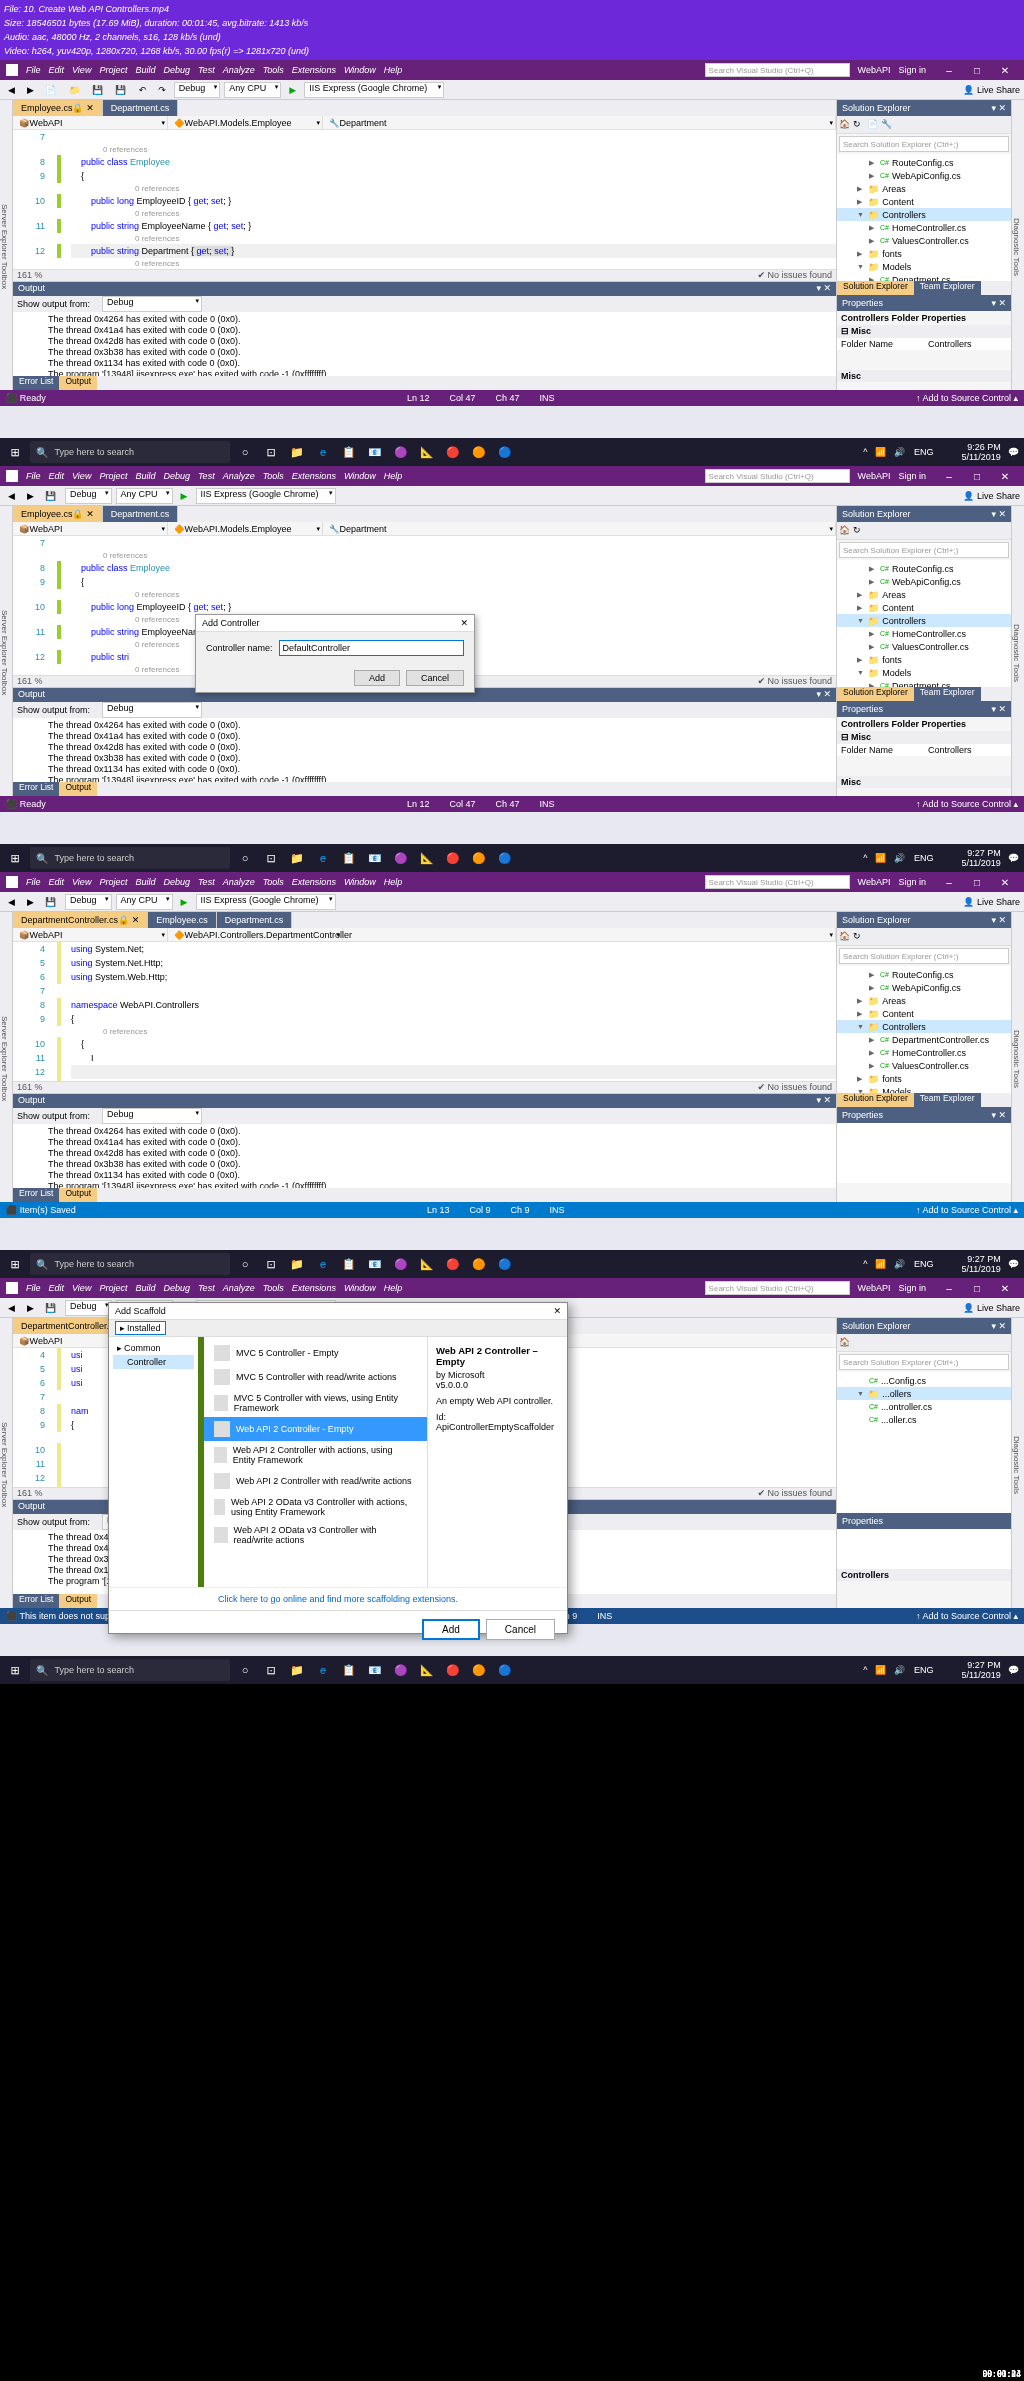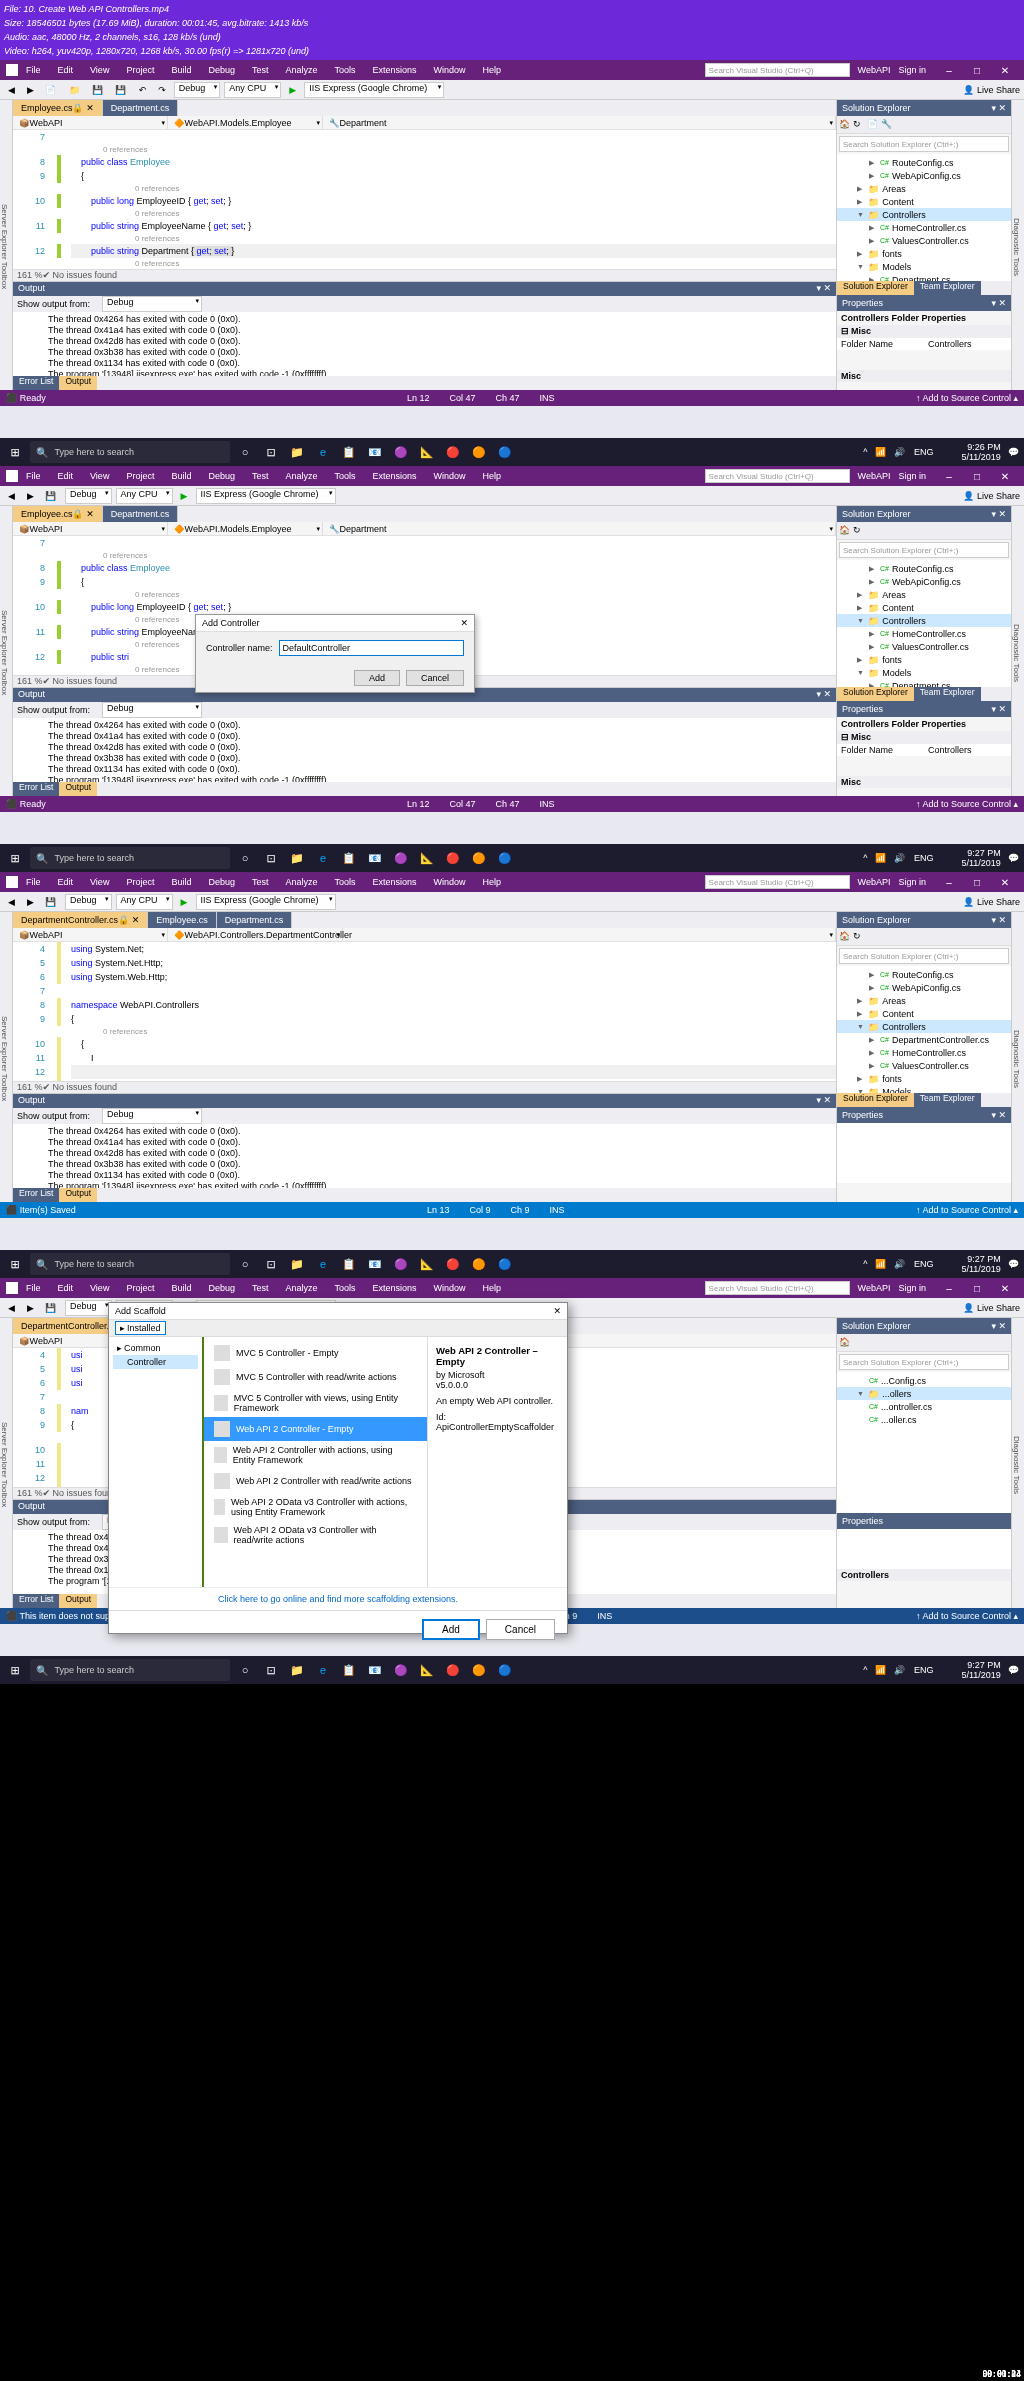--- a/index.html
+++ b/index.html
@@ -1,21 +1,21 @@
 <!DOCTYPE html>
 <html><head>
 <meta charset="utf-8">
 <style>
   * { margin: 0; padding: 0; box-sizing: border-box; font-family: 'Segoe UI', sans-serif; font-size: 9px; }
   body { background: #000; width: 1024px; }
   .media-info { background: #6d28d9; color: #fff; padding: 2px 4px; font-style: italic; font-size: 11px; line-height: 14px; font-family: Arial, sans-serif; }
   .vs-window { background: #e8e8f0; width: 100%; height: 378px; position: relative; }
   .vs-title { background: #68217a; height: 20px; display: flex; align-items: center; padding: 0 6px; color: #fff; }
   .vs-title .vs-logo { width: 12px; height: 12px; background: #fff; margin-right: 8px; }
-  .vs-menu { display: flex; gap: 17px; color: #fff; font-size: 9px; flex: 1; }
+  .vs-menu { display: flex; gap: 8px; color: #fff; font-size: 9px; flex: 1; font-style: italic; }
   .vs-search { background: #fff; border: 1px solid #ccc; height: 14px; width: 145px; font-size: 8px; padding: 0 3px; color: #999; display: flex; align-items: center; }
   .vs-right { display: flex; gap: 10px; align-items: center; color: #fff; font-size: 9px; }
   .vs-toolbar { background: #eeeef2; height: 20px; display: flex; align-items: center; gap: 4px; padding: 0 4px; border-bottom: 1px solid #ccc; }
   .tb-item { display: inline-flex; align-items: center; padding: 0 4px; height: 16px; font-size: 9px; }
   .tb-dropdown { border: 1px solid #ccc; background: #fff; padding: 0 14px 0 4px; height: 16px; font-size: 9px; position: relative; }
   .tb-dropdown::after { content: "▾"; position: absolute; right: 2px; font-size: 7px; }
   .tb-play { color: #0a0; }
   .main-area { display: flex; height: 290px; }
   .left-strip { width: 13px; background: #eeeef2; border-right: 1px solid #ccc; writing-mode: vertical-lr; font-size: 8px; padding-top: 4px; text-align: center; color: #555; }
   .right-strip { width: 13px; background: #eeeef2; border-left: 1px solid #ccc; writing-mode: vertical-lr; font-size: 8px; padding-top: 4px; text-align: center; color: #555; }
@@ -63,36 +63,36 @@
   .tab-b.active { background: #f5cc84; color: #000; }
   .output-panel { height: 115px; background: #fff; border-top: 1px solid #ccc; }
   .output-header { background: #4d6082; color: #fff; padding: 1px 5px; font-size: 9px; height: 14px; display: flex; justify-content: space-between; }
   .output-bar { background: #eeeef2; height: 16px; display: flex; align-items: center; gap: 12px; padding: 0 4px; font-size: 9px; }
   .output-text { font-family: Consolas, monospace; font-size: 8.5px; padding: 2px 4px; color: #000; line-height: 11px; margin-left: 31px; }
   .output-tabs { display: flex; background: #eeeef2; height: 14px; }
   .status-bar { background: #68217a; color: #fff; height: 16px; display: flex; align-items: center; padding: 0 6px; font-size: 9px; justify-content: space-between; }
   .status-bar.blue { background: #007acc; }
   .status-bar.dkblue { background: #1c4e8c; }
   .status-center { display: flex; gap: 20px; }
-  .zoom-line { background: #eeeef2; height: 12px; font-size: 8px; padding: 0 4px; display: flex; color: #555; border-top: 1px solid #ddd; }
+  .zoom-line { background: #eeeef2; height: 12px; font-size: 8px; padding: 0 4px; display: flex; justify-content: space-between; color: #555; border-top: 1px solid #ddd; }
   .taskbar { background: #1c1c2e; height: 28px; display: flex; align-items: center; padding: 0 4px; gap: 4px; }
   .tb-search { background: #2a2a3a; height: 22px; width: 200px; display: flex; align-items: center; padding: 0 6px; color: #ccc; border-radius: 2px; font-size: 10px; gap: 6px; }
   .tb-icon { width: 22px; height: 22px; display: flex; align-items: center; justify-content: center; color: #fff; font-size: 11px; }
   .tb-tray { margin-left: auto; display: flex; align-items: center; gap: 8px; color: #fff; font-size: 8px; }
   .tb-tray .clock { text-align: right; line-height: 10px; margin-left: 20px; }
   .tstamp { position: absolute; right: 3px; color: #fff; font-size: 8px; font-family: monospace; }
   .dialog { position: absolute; background: #f0f0f0; border: 1px solid #9a9a9a; box-shadow: 2px 2px 6px rgba(0,0,0,0.3); }
   .dialog-title { background: #fff; color: #000; padding: 3px 6px; font-size: 10px; display: flex; justify-content: space-between; border-bottom: 1px solid #ddd; }
   .dialog-body { padding: 8px 10px; display: flex; gap: 6px; align-items: center; }
   .dialog-body input { border: 1px solid #0078d7; flex: 1; height: 16px; font-size: 9px; padding: 0 3px; }
   .dialog-buttons { padding: 6px 10px; display: flex; justify-content: flex-end; gap: 6px; background: #f0f0f0; }
   .btn { border: 1px solid #aaa; background: #e1e1e1; padding: 2px 14px; font-size: 9px; cursor: pointer; }
   .scaffold-dialog { position: absolute; background: #fff; border: 1px solid #888; box-shadow: 3px 3px 10px rgba(0,0,0,0.4); }
   .scaffold-body { display: flex; }
-  .scaffold-left { width: 95px; border-right: 2px solid #4d7c0f; padding: 4px; font-size: 9px; }
+  .scaffold-left { width: 95px; border-right: 6px solid #4d7c0f; padding: 4px; font-size: 9px; }
   .scaffold-left .cat { padding: 2px 4px; }
   .scaffold-left .cat.sel { background: #cce8ff; }
   .scaffold-center { flex: 1; padding: 4px 0; }
   .scaffold-item { display: flex; align-items: center; gap: 6px; padding: 4px 10px; font-size: 9.5px; }
   .scaffold-item.sel { background: #3399ff; color: #fff; }
   .scaffold-icon { width: 16px; height: 16px; background: #ddd; }
   .scaffold-right { width: 140px; border-left: 1px solid #ddd; padding: 8px; font-size: 9px; }
   .scaffold-right h4 { font-size: 9.5px; margin-bottom: 3px; }
   .scaffold-link { text-align: center; padding: 6px; color: #0066cc; font-size: 9px; border-top: 1px solid #eee; }
   .scaffold-buttons { padding: 8px 12px; display: flex; justify-content: flex-end; gap: 6px; border-top: 1px solid #ddd; }

